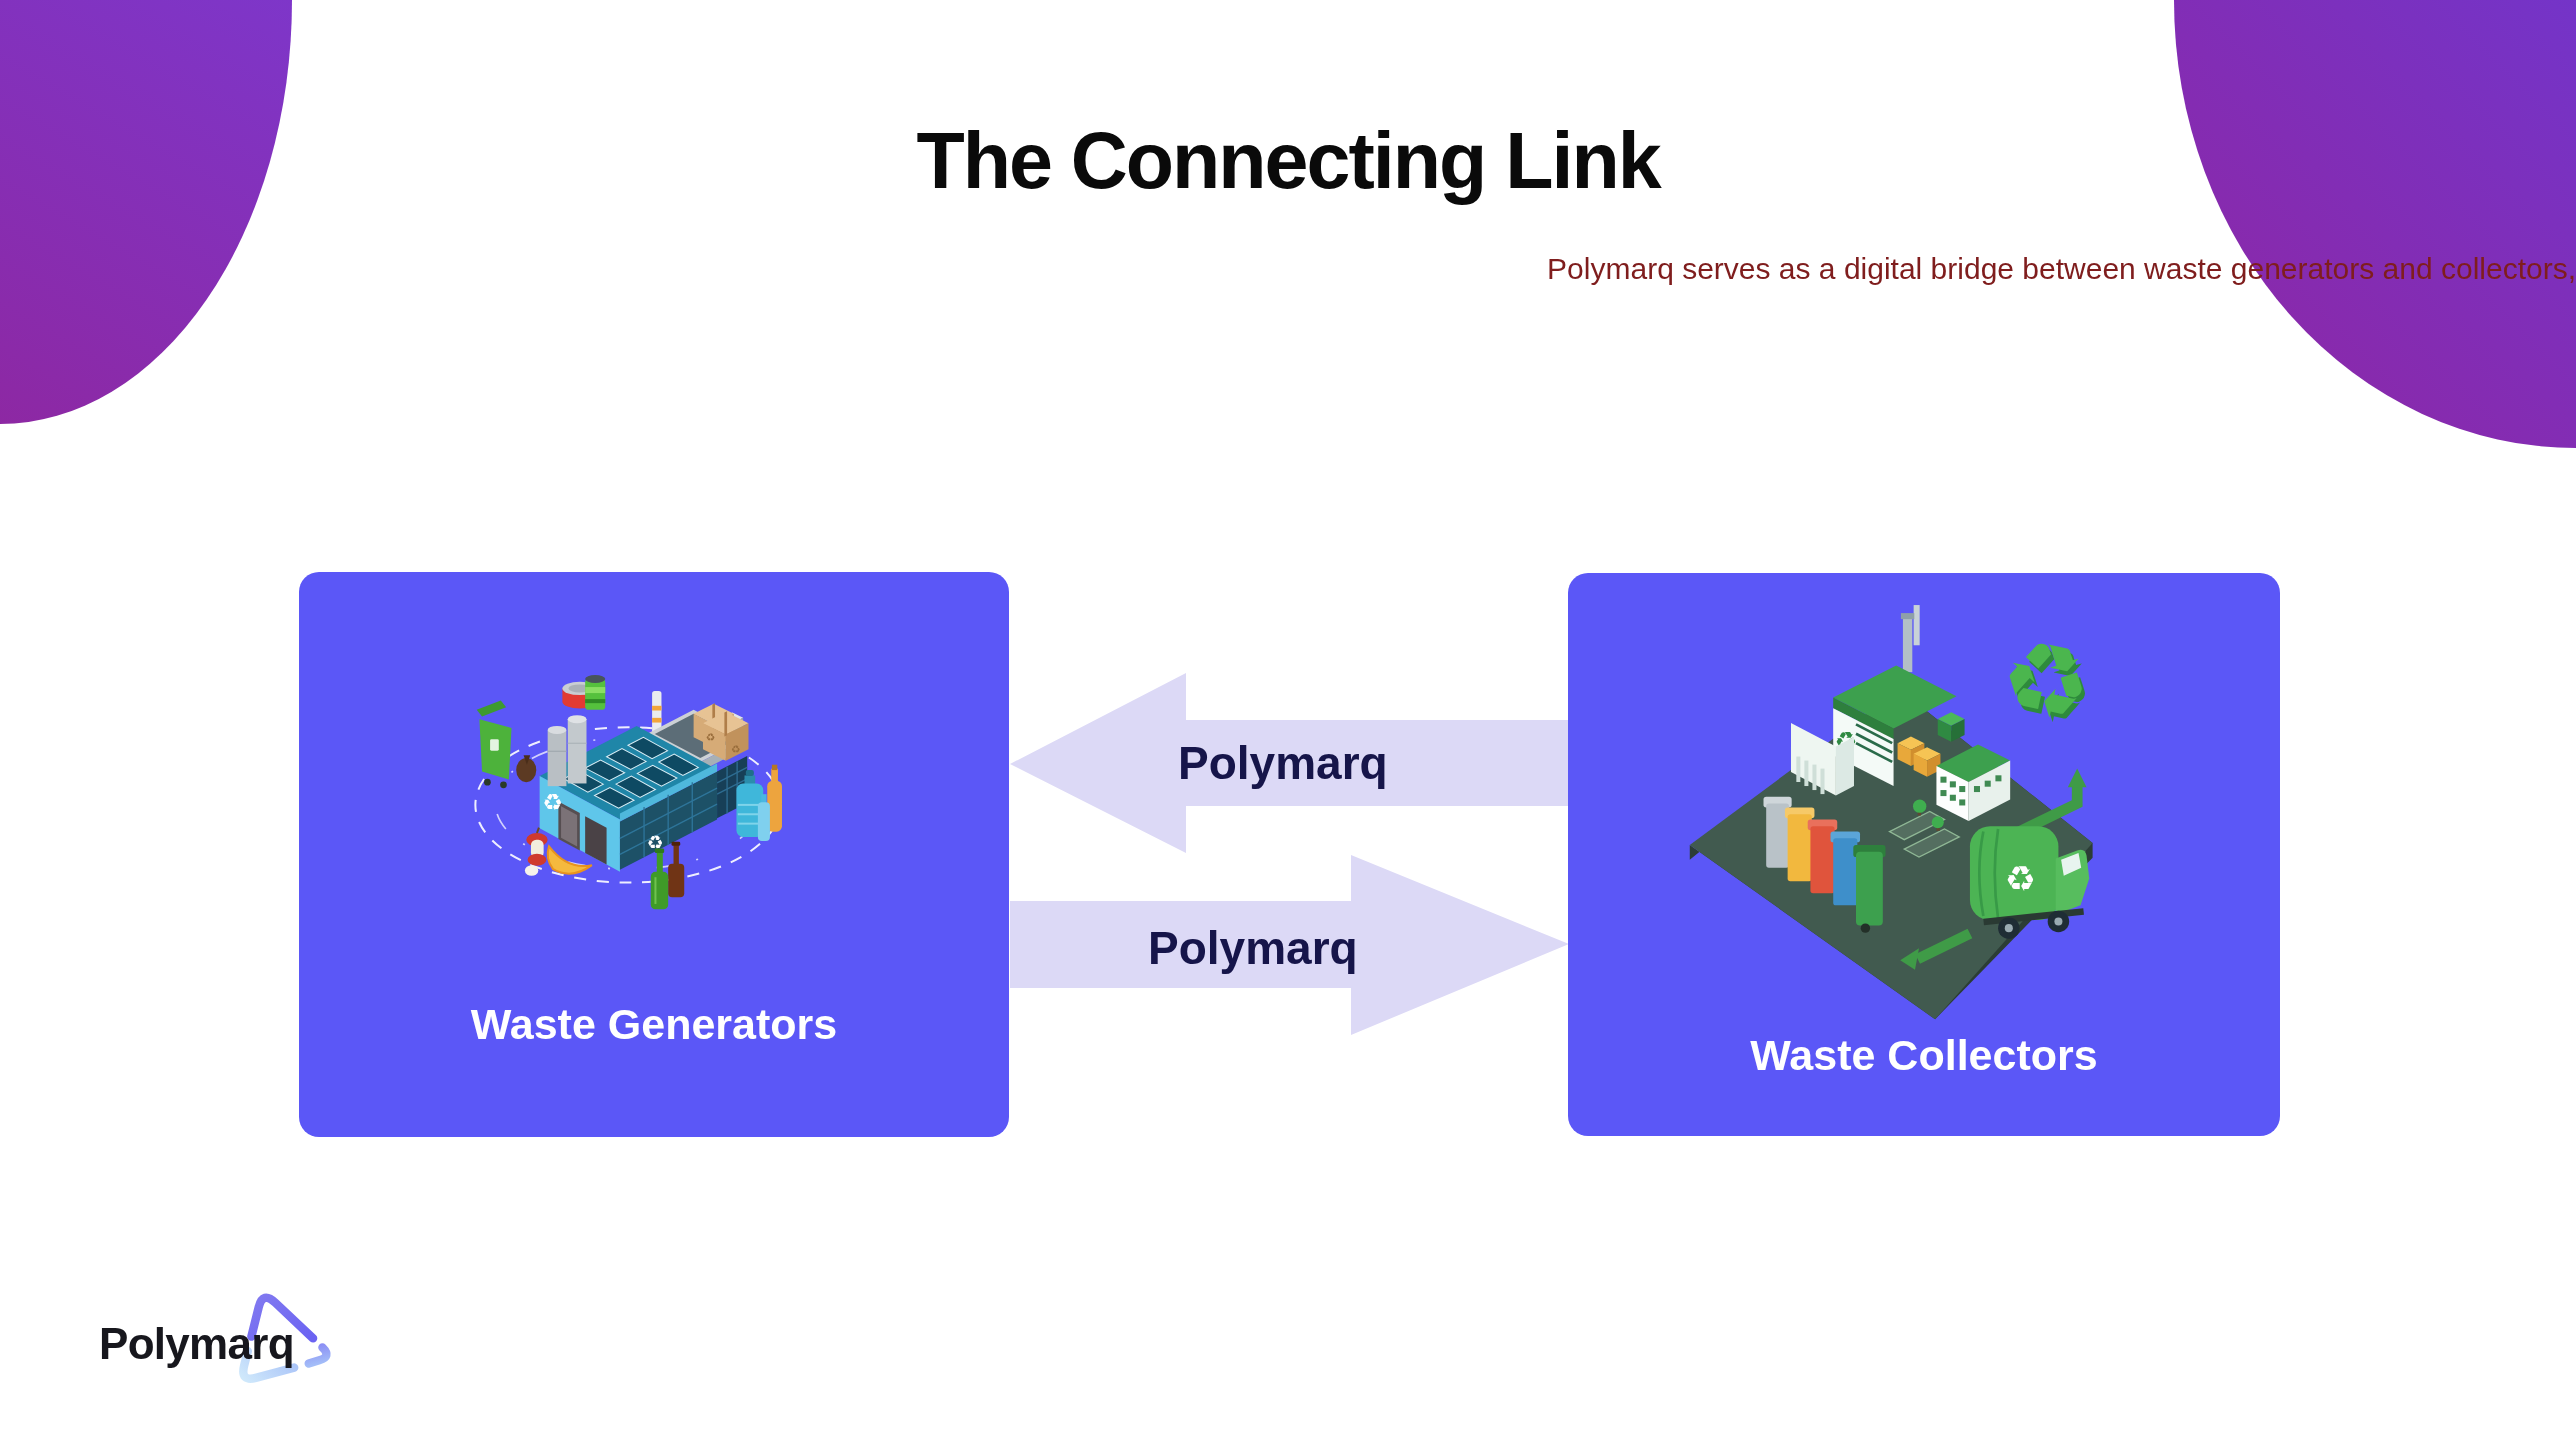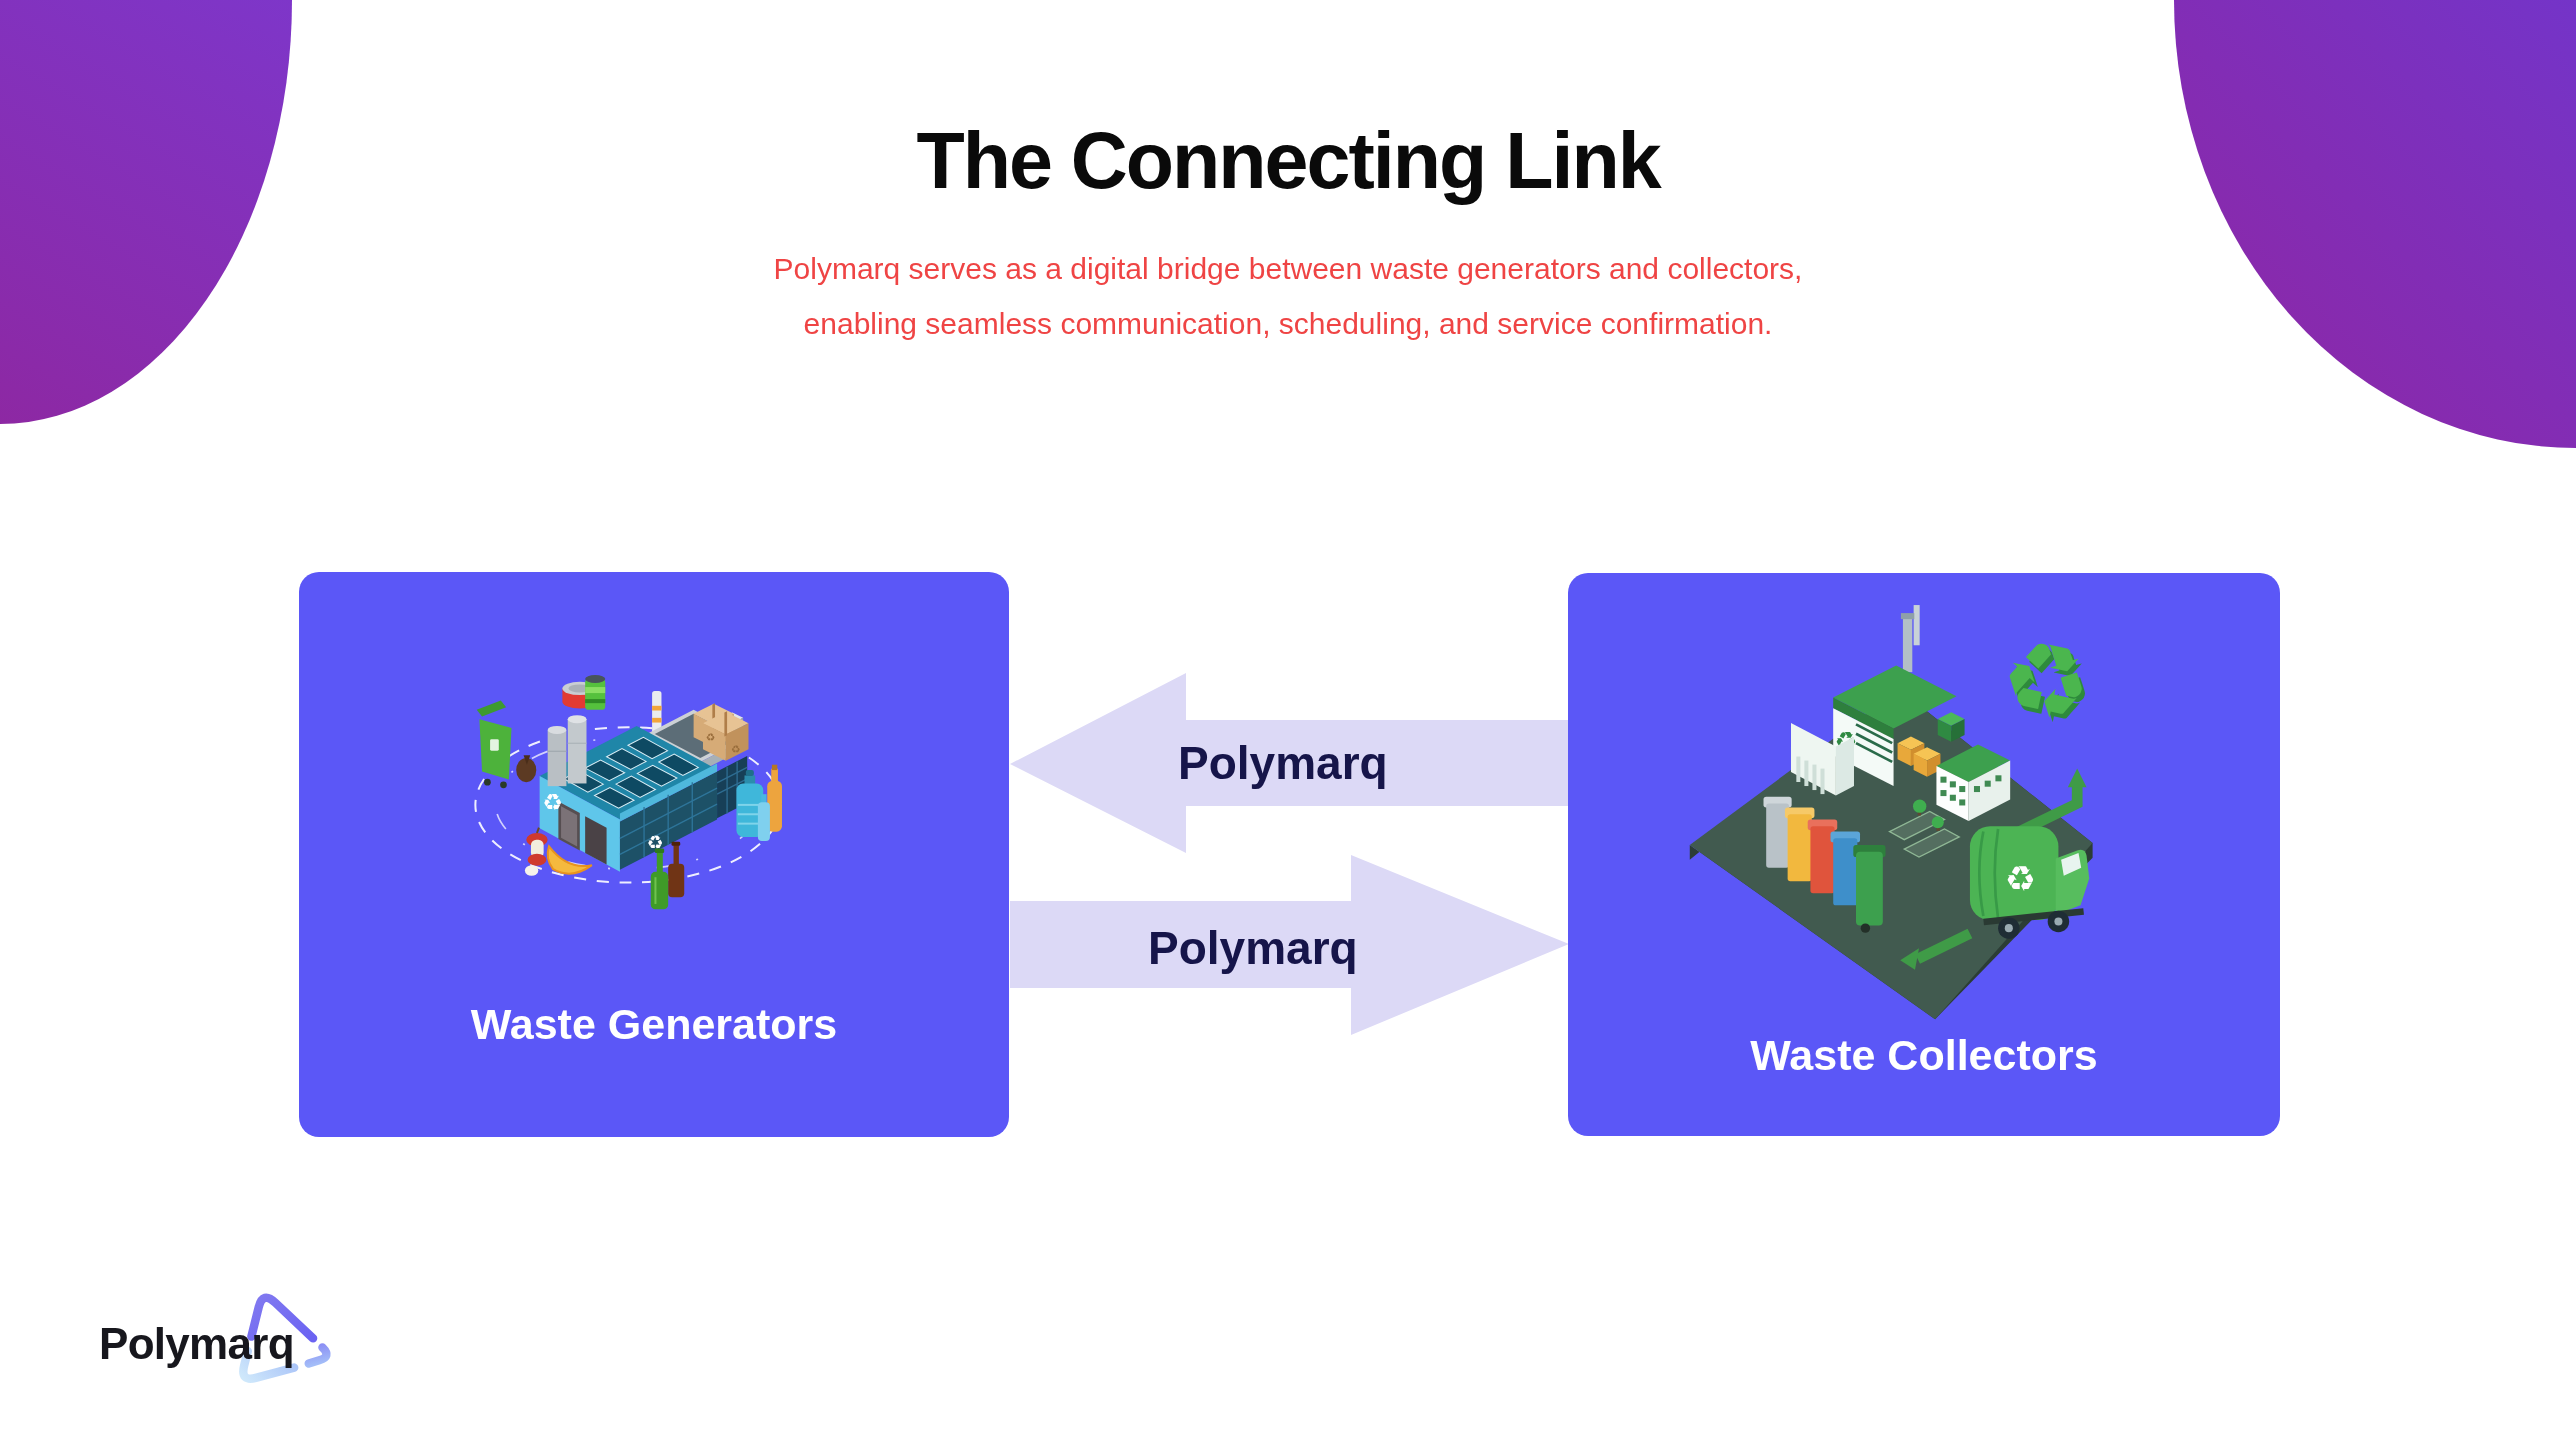--- a/index.html
+++ b/index.html
@@ -8,22 +8,22 @@
   
   .blob-tl{position:absolute;left:0;top:0;width:292px;height:424px;
            background:linear-gradient(210deg,#7e36c9 0%,#8d28a3 100%);
            border-radius:0 0 100% 0;}
   .blob-tr{position:absolute;right:0;top:0;width:402px;height:448px;
            background:linear-gradient(225deg,#7434c8 0%,#9026a2 100%);
            border-radius:0 0 0 100%;}
   
   .title{position:absolute;left:0;right:0;top:121px;text-align:center;
          font-size:79px;font-weight:bold;letter-spacing:-2px;color:#0a0a0a;line-height:1;}
-  .subtitle{position:absolute;left:0;right:0;top:241px;text-align:center;
-            font-size:30px;line-height:55px;color:#ef4444;font-weight:400;}
+  .subtitle{position:absolute;left:0;right:0;top:241px;text-align:right;
+            font-size:30px;line-height:55px;color:#7f1d1d;font-weight:400;}
   
   .box{position:absolute;background:#5b57f7;border-radius:20px;}
   .box-left{left:299px;top:572px;width:710px;height:565px;}
   .box-right{left:1568px;top:573px;width:712px;height:563px;}
   .box-label{position:absolute;left:0;width:100%;text-align:center;color:#ffffff;
              font-size:43px;font-weight:bold;line-height:1;}
   .box-left .box-label{top:431px;}
   .box-right .box-label{top:461px;}
   
   .arrow{position:absolute;background:#dcd9f6;}
@@ -50,21 +50,20 @@
 <body>
 
 <div class="slide">
 
   <div class="blob-tl"></div>
   <div class="blob-tr"></div>
 
   <div class="title">The Connecting Link</div>
   <div class="subtitle">
     <div>Polymarq serves as a digital bridge between waste generators and collectors,</div>
-    <div>enabling seamless communication, scheduling, and service confirmation.</div>
   </div>
 
   <div class="arrow arrow-top">
     <span class="arrow-label">Polymarq</span>
   </div>
 
   <div class="arrow arrow-bottom">
     <span class="arrow-label">Polymarq</span>
   </div>
 

